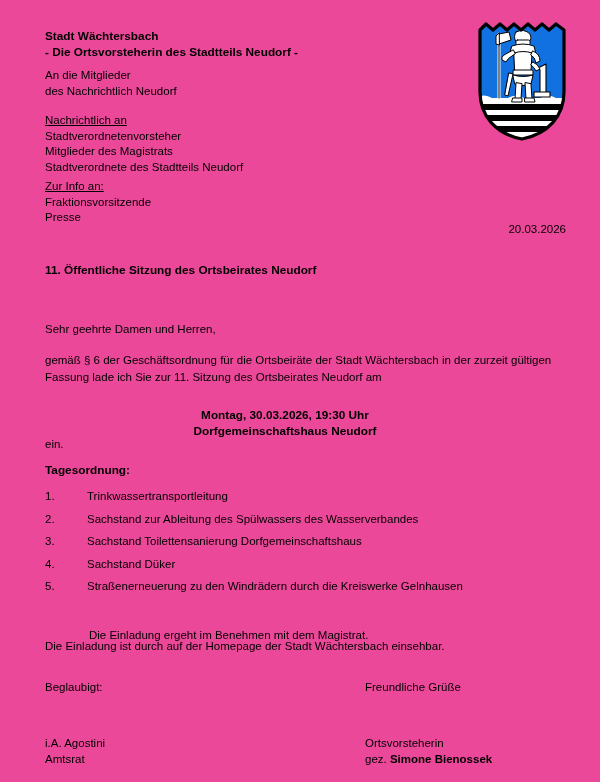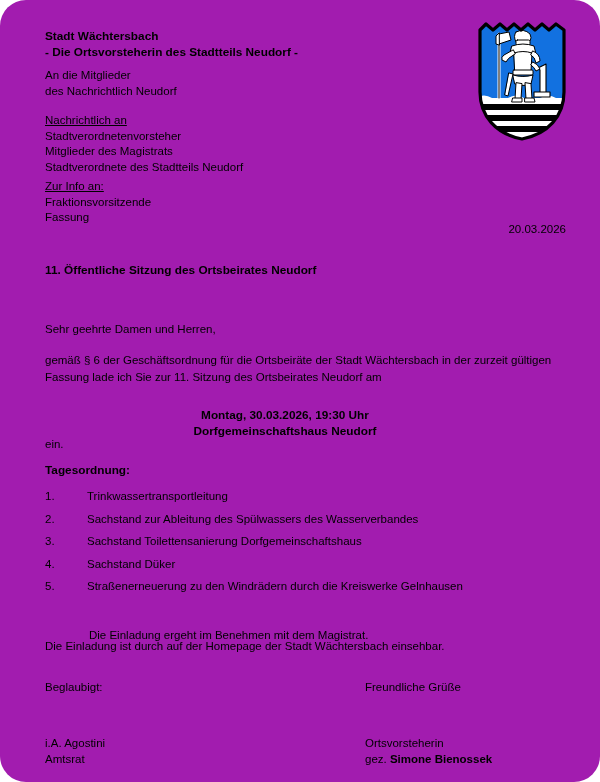--- a/index.html
+++ b/index.html
@@ -15,22 +15,21 @@
     font-family: "Liberation Sans", sans-serif;
     color: #000000;
     -webkit-font-smoothing: antialiased;
   }
   .page {
     position: relative;
     width: 600px;
     height: 782px;
     box-sizing: border-box;
     padding: 0;
-    background: #a21caf;
-    border-radius: 26px;
+    background: #ec4899;
   }
   .bold { font-weight: bold; }
 
   
   .letterhead {
     position: absolute;
     left: 45px;
     top: 28px;
     width: 410px;
   }
@@ -293,21 +292,21 @@
   <div class="addr-block" id="block-nachrichtlich">
     <div class="line u">Nachrichtlich an</div>
     <div class="line">Stadtverordnetenvorsteher</div>
     <div class="line">Mitglieder des Magistrats</div>
     <div class="line">Stadtverordnete des Stadtteils Neudorf</div>
   </div>
 
   <div class="addr-block" id="block-info">
     <div class="line u">Zur Info an:</div>
     <div class="line">Fraktionsvorsitzende</div>
-    <div class="line">Fassung</div>
+    <div class="line">Presse</div>
   </div>
 
   <div class="date-line">20.03.2026</div>
 
   <div class="subject">11. Öffentliche Sitzung des Ortsbeirates Neudorf</div>
 
   <div class="salutation">Sehr geehrte Damen und Herren,</div>
 
   <div class="intro">gemäß § 6 der Geschäftsordnung für die Ortsbeiräte der Stadt Wächtersbach in der zurzeit gültigen Fassung lade ich Sie zur 11. Sitzung des Ortsbeirates Neudorf am</div>
 

